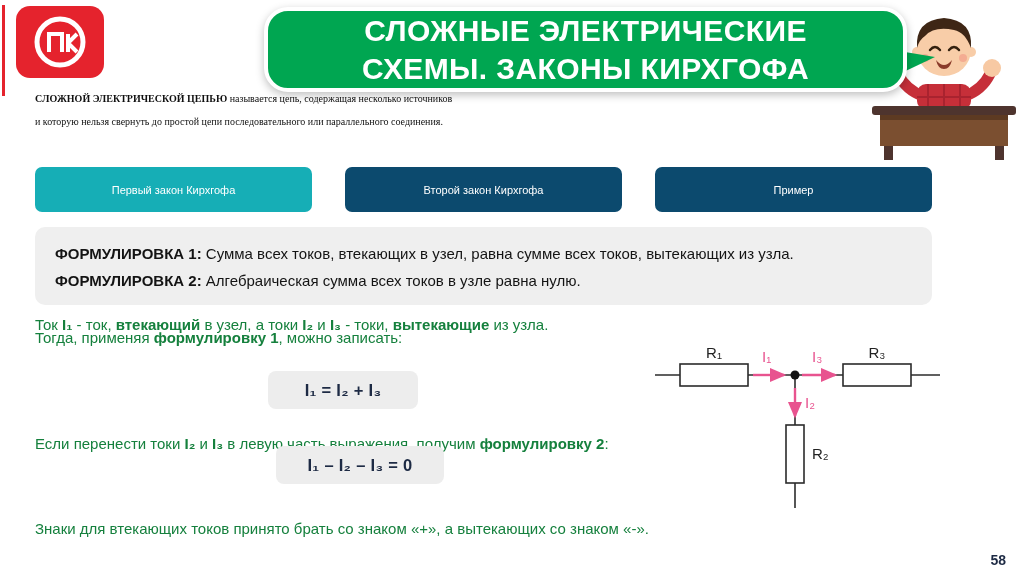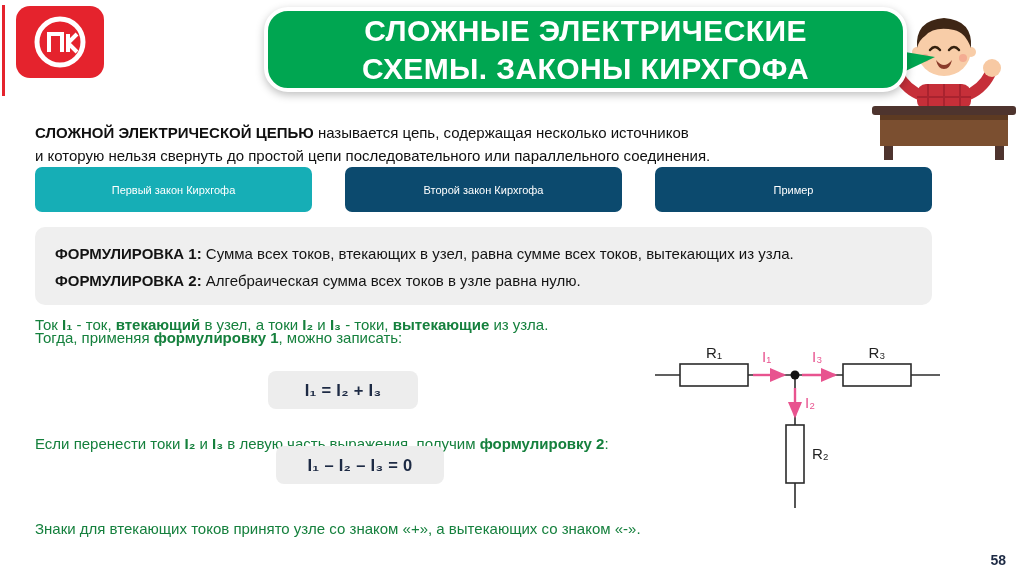--- a/index.html
+++ b/index.html
@@ -21,21 +21,21 @@
     display:flex;flex-direction:column;justify-content:center;align-items:center;
     color:#ffffff;font-weight:800;font-size:30px;line-height:38px;text-align:center;
     letter-spacing:.4px;z-index:3;margin-left:8px;
   }
   .title-tail{
     position:absolute;left:893px;top:50px;width:0;height:0;z-index:2;
     border-left:42px solid #00a651;border-top:7px solid transparent;border-bottom:20px solid transparent;
   }
   .character{position:absolute;left:868px;top:2px;width:152px;height:160px;z-index:1;}
 
-  .intro{position:absolute;left:35px;top:121px;width:880px;font-size:15px;line-height:23px;}
+  .intro{position:absolute;left:35px;top:87px;width:880px;font-size:10px;line-height:23px;font-family:Liberation Serif, serif;}
 
   .tab{
     position:absolute;top:167px;height:45px;width:277px;border-radius:7px;
     display:flex;align-items:center;justify-content:center;
     color:#ffffff;font-size:11px;cursor:pointer;
   }
   .tab--teal{background:#16aeb6;}
   .tab--pink{background:#0c4a6e;}
   .tab1{left:35px;}.tab2{left:345px;}.tab3{left:655px;}
 
@@ -133,21 +133,21 @@
   <div class="formula-box fbox1">
     <span>I₁ = I₂ + I₃</span>
   </div>
 
   <div class="body-line l3"><span>Если перенести токи </span><span class="b">I₂</span><span> и </span><span class="b">I₃</span><span> в левую часть выражения, получим </span><span class="b">формулировку 2</span><span>:</span></div>
 
   <div class="formula-box fbox2">
     <span>I₁ – I₂ – I₃ = 0</span>
   </div>
 
-  <div class="body-line l5">Знаки для втекающих токов принято узле со знаком «+», а вытекающих со знаком «-».</div>
+  <div class="body-line l5">Знаки для втекающих токов принято брать со знаком «+», а вытекающих со знаком «-».</div>
 
   <svg class="circuit" viewBox="0 0 300 195" aria-hidden="false">
     <defs>
       <marker id="arrowPink" markerWidth="8" markerHeight="8" refX="6" refY="3" orient="auto">
         <path d="M0,0 L7,3 L0,6 Z" fill="#e8538f"></path>
       </marker>
     </defs>
     <line x1="10" y1="45" x2="295" y2="45" stroke="#2b2b2b" stroke-width="1.6"></line>
     <line x1="150" y1="45" x2="150" y2="178" stroke="#2b2b2b" stroke-width="1.6"></line>
     <rect x="35" y="34" width="68" height="22" fill="#ffffff" stroke="#2b2b2b" stroke-width="1.6"></rect>

